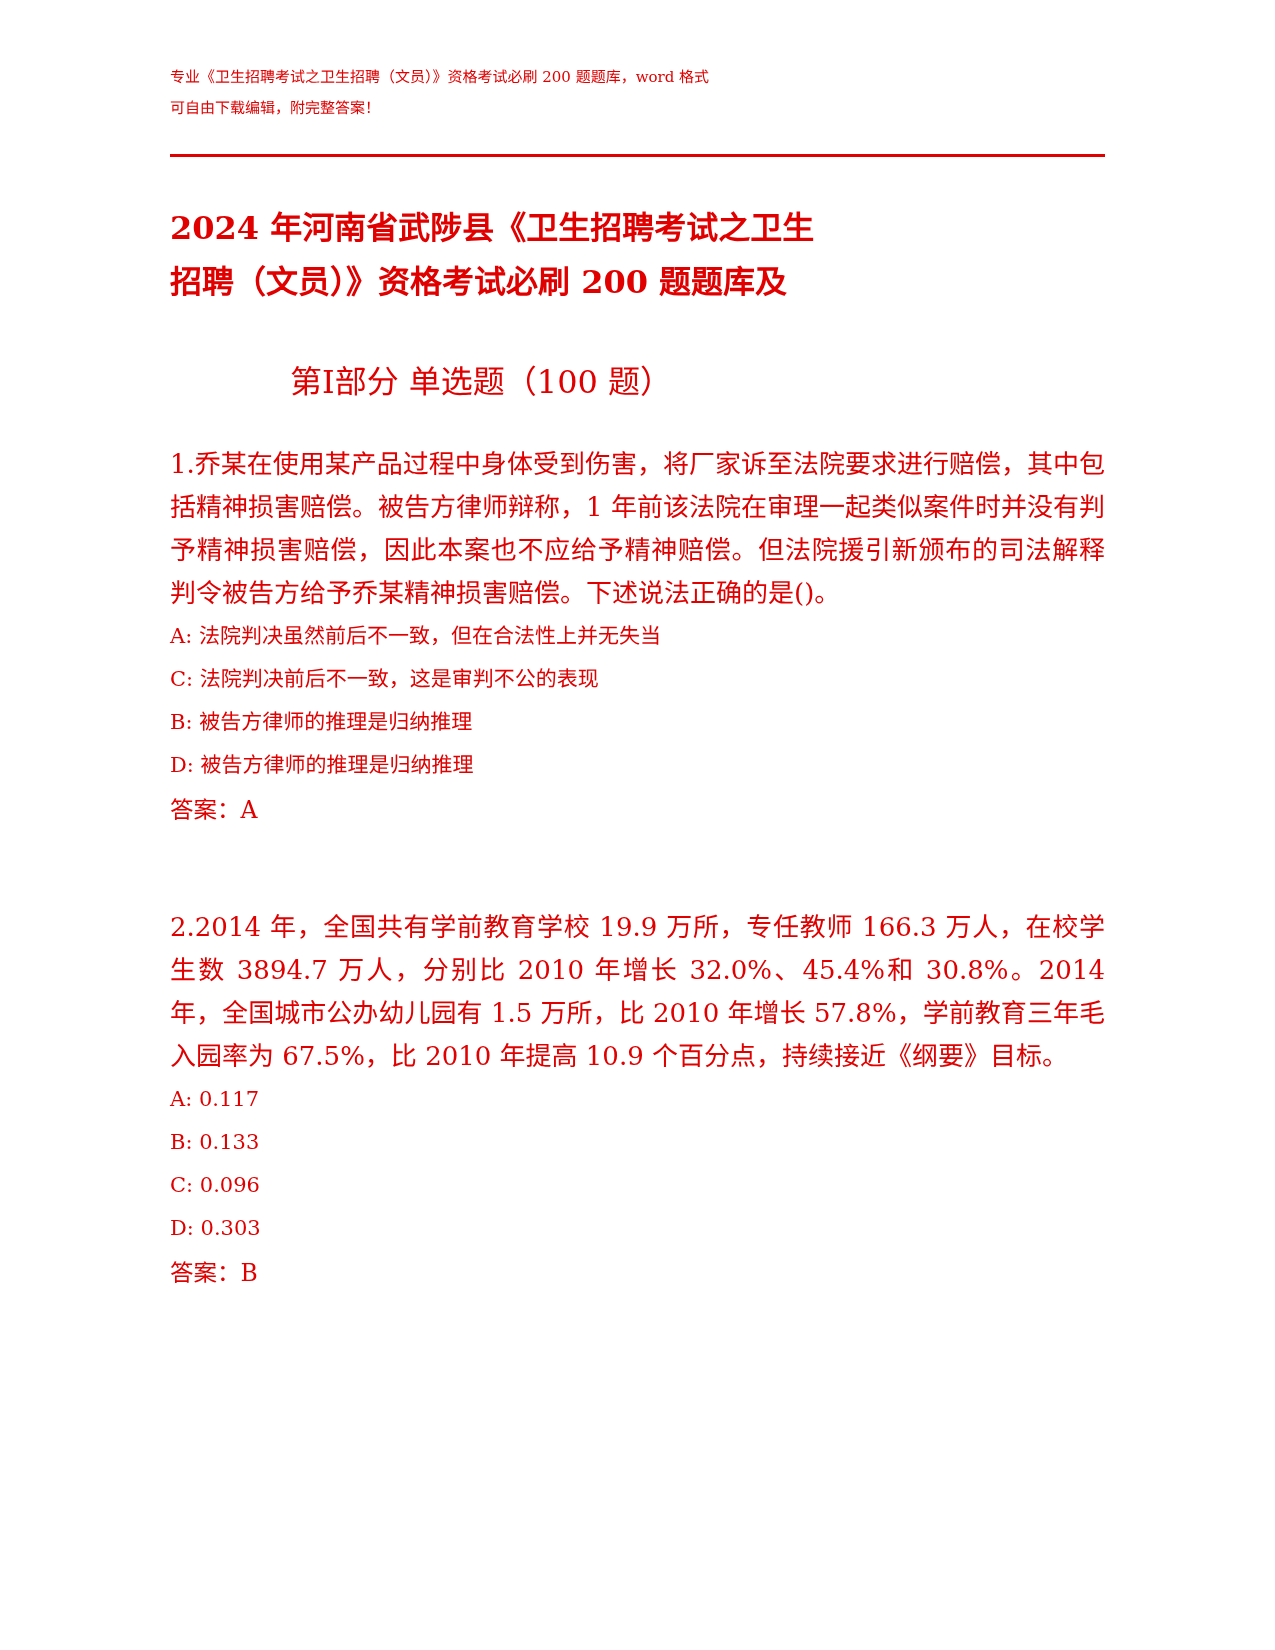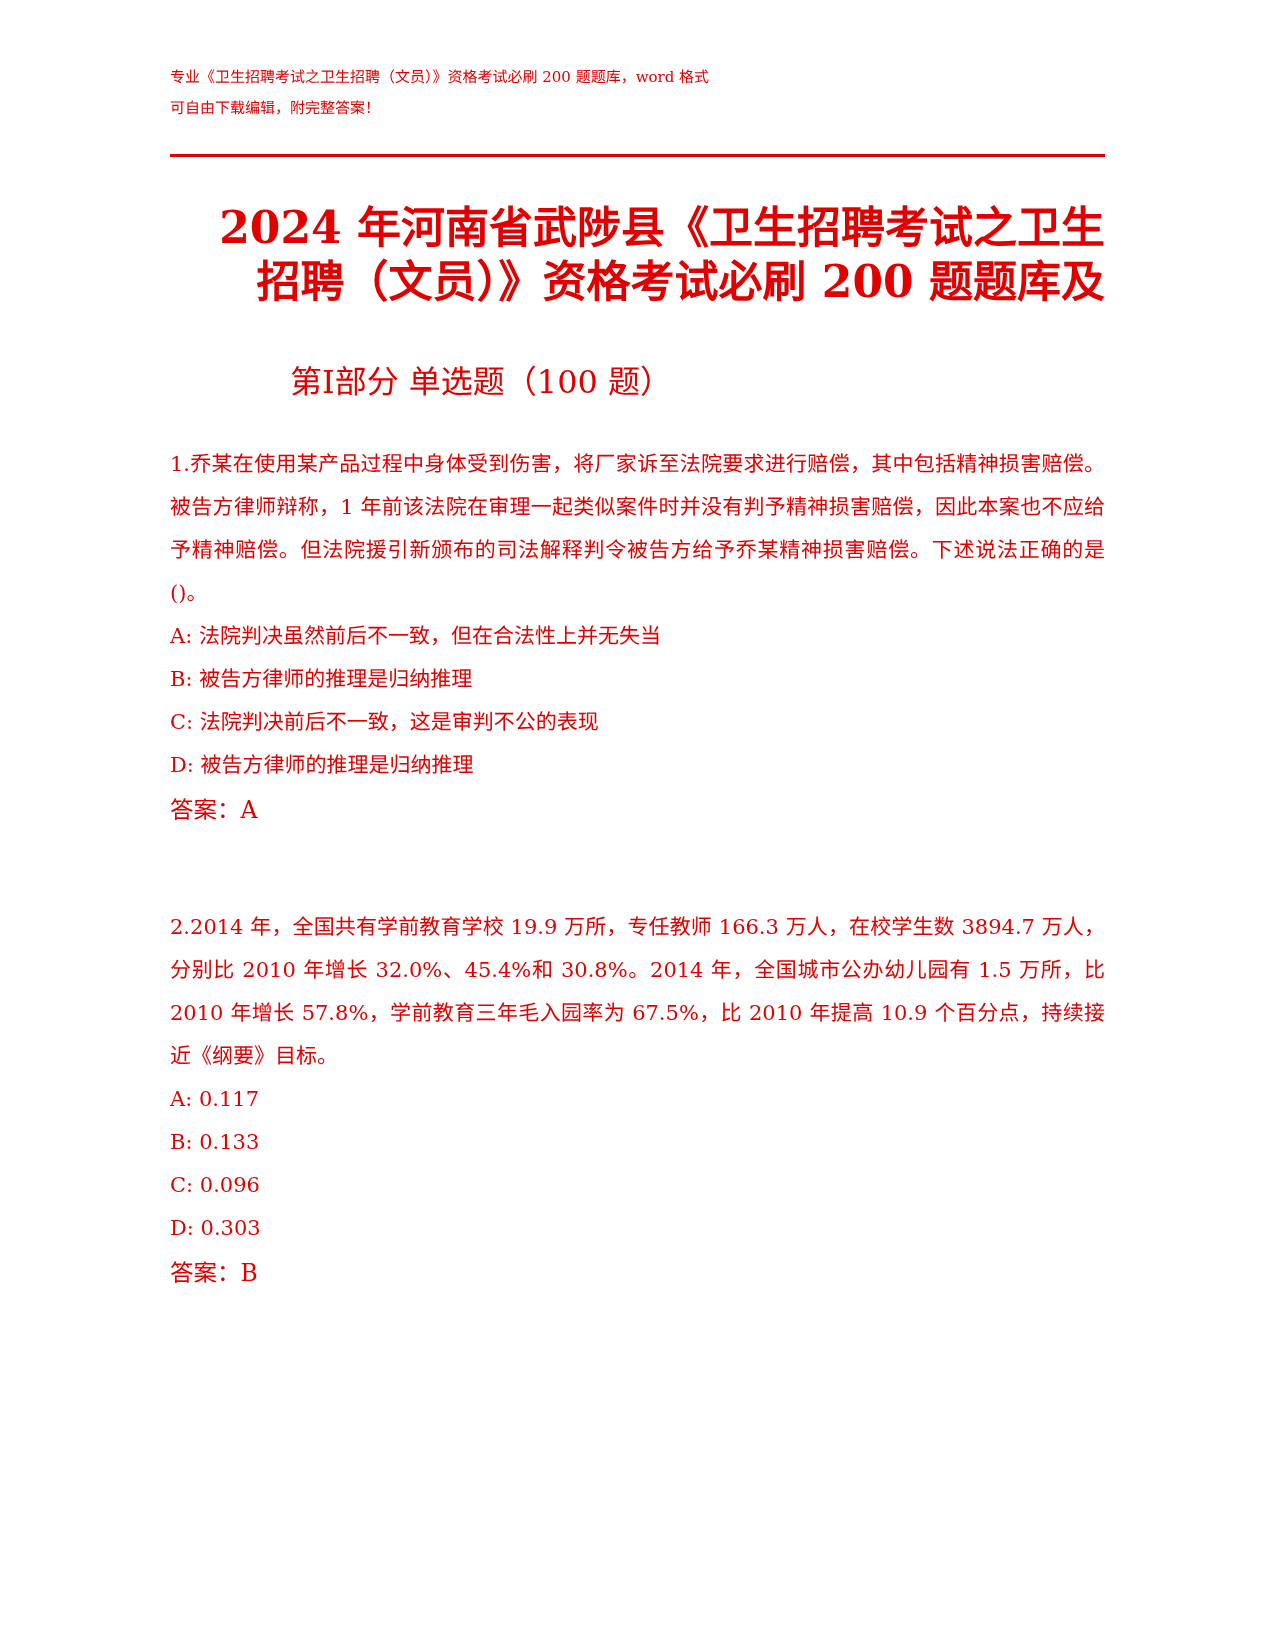--- a/index.html
+++ b/index.html
@@ -39,38 +39,38 @@
   .hr-double {
     margin-top: 30px;
     border: 0;
     border-top: 2.5px solid #e00000;
     border-bottom: 1.5px solid #e00000;
     height: 3px;
     box-sizing: border-box;
   }
   .doc-title {
     margin: 44px 0 0 0;
-    text-align: right;
-    font-size: 44px;
+    text-align: left;
+    font-size: 32px;
     font-weight: bold;
     line-height: 54px;
     color: #e00000;
     font-family: "DejaVu Serif", "Liberation Serif", serif;
   }
   .section-head {
     margin: 56px 0 0 120px;
     font-size: 32px;
     line-height: 34px;
     color: #e00000;
   }
   .q-block {
     margin-top: 44px;
   }
   .q-stem {
-    font-size: 21px;
+    font-size: 26px;
     line-height: 43px;
     text-align: justify;
     text-justify: inter-ideograph;
     color: #e00000;
     margin: 0 0 0 0;
   }
   .opt {
     font-size: 21px;
     line-height: 43px;
     color: #e00000;
@@ -102,22 +102,22 @@
   <h1 class="doc-title">
     <span>2024 年河南省武陟县《卫生招聘考试之卫生</span><br>
     <span>招聘（文员）》资格考试必刷 200 题题库及</span><br>
   </h1>
 
   <div class="section-head">第Ⅰ部分 单选题（100 题）</div>
 
   <div class="q-block">
     <p class="q-stem">1.乔某在使用某产品过程中身体受到伤害，将厂家诉至法院要求进行赔偿，其中包括精神损害赔偿。被告方律师辩称，1 年前该法院在审理一起类似案件时并没有判予精神损害赔偿，因此本案也不应给予精神赔偿。但法院援引新颁布的司法解释判令被告方给予乔某精神损害赔偿。下述说法正确的是()。</p>
     <div class="opt">A: 法院判决虽然前后不一致，但在合法性上并无失当</div>
+    <div class="opt">C: 法院判决前后不一致，这是审判不公的表现</div>
     <div class="opt">B: 被告方律师的推理是归纳推理</div>
-    <div class="opt">C: 法院判决前后不一致，这是审判不公的表现</div>
     <div class="opt">D: 被告方律师的推理是归纳推理</div>
     <div class="answer">答案：A</div>
   </div>
 
   <div class="q-gap"></div>
 
   <div class="q-block">
     <p class="q-stem">2.2014 年，全国共有学前教育学校 19.9 万所，专任教师 166.3 万人，在校学生数 3894.7 万人，分别比 2010 年增长 32.0%、45.4%和 30.8%。2014 年，全国城市公办幼儿园有 1.5 万所，比 2010 年增长 57.8%，学前教育三年毛入园率为 67.5%，比 2010 年提高 10.9 个百分点，持续接近《纲要》目标。</p>
     <div class="opt">A: 0.117</div>
     <div class="opt">B: 0.133</div>

